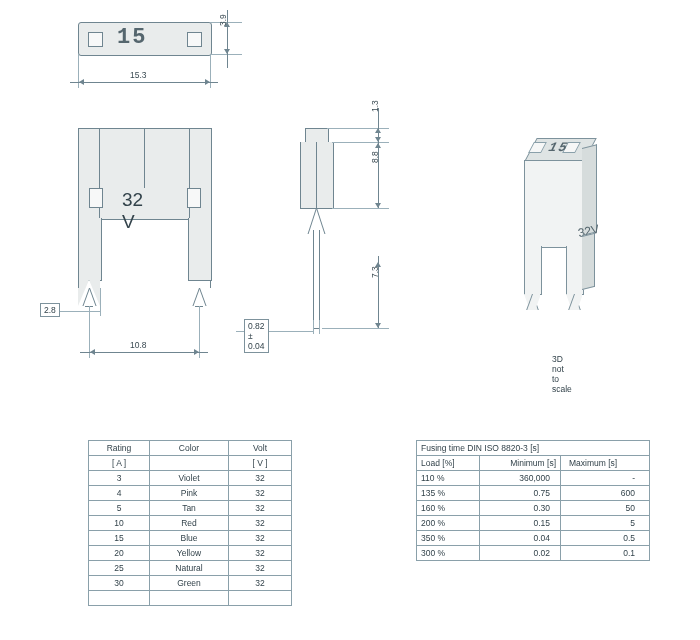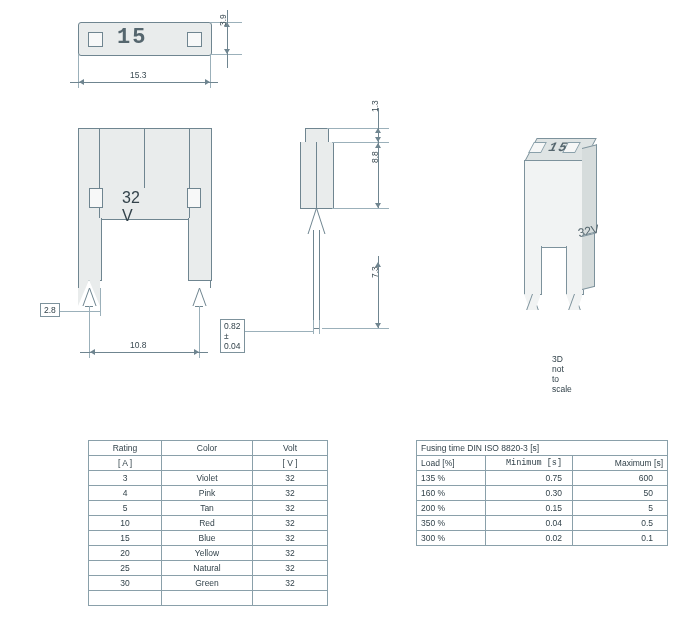--- a/index.html
+++ b/index.html
@@ -21,21 +21,21 @@
   .body-fill-light{position:absolute;background:#f1f3f3;border:1px solid #7d929c;}
   
   .arr{position:absolute;width:0;height:0;}
   .arr-l{border-top:3px solid transparent;border-bottom:3px solid transparent;border-right:5px solid #6f8590;}
   .arr-r{border-top:3px solid transparent;border-bottom:3px solid transparent;border-left:5px solid #6f8590;}
   .arr-u{border-left:3px solid transparent;border-right:3px solid transparent;border-bottom:5px solid #6f8590;}
   .arr-d{border-left:3px solid transparent;border-right:3px solid transparent;border-top:5px solid #6f8590;}
   .box-note{position:absolute;border:1px solid #7d929c;background:#fff;font-size:8.5px;padding:1px 3px;color:#33434b;}
   
   table{border-collapse:collapse;font-size:8.5px;color:#33434b;}
-  table td,table th{border:1px solid #8aa0aa;padding:2px 14px;font-weight:normal;text-align:center;}
+  table td,table th{border:1px solid #8aa0aa;padding:2px 8px;font-weight:normal;text-align:center;}
   .tbl-left{position:absolute;left:88px;top:440px;}
   .tbl-left td:nth-child(1){width:44px;}
   .tbl-left td:nth-child(2){width:62px;}
   .tbl-left td:nth-child(3){width:46px;}
   .tbl-right{position:absolute;left:416px;top:440px;}
   .tbl-right td{white-space:nowrap;}
   .tbl-right td:nth-child(1){width:50px;text-align:left;padding-left:4px;}
   .tbl-right td:nth-child(2){width:62px;text-align:right;padding-right:10px;}
   .tbl-right td:nth-child(3){width:66px;text-align:right;padding-right:14px;}
   .span-head{text-align:left !important;padding-left:4px !important;}
@@ -74,21 +74,21 @@
 
   <div class="body-fill" style="left:78px;top:128px;width:132px;height:90px;"></div>
 
   <div class="line-v" style="left:99px;top:128px;height:90px;"></div>
   <div class="line-v" style="left:189px;top:128px;height:90px;"></div>
   <div class="line-v" style="left:144px;top:128px;height:60px;"></div>
 
   <div class="slot" style="left:89px;top:188px;width:12px;height:18px;"></div>
   <div class="slot" style="left:187px;top:188px;width:12px;height:18px;"></div>
 
-  <div class="lbl" style="position:absolute;left:122px;top:189px;font-size:16px;">32 V</div>
+  <div class="lbl" style="position:absolute;left:122px;top:189px;font-size:19px;">32 V</div>
 
   <div class="body-fill" style="left:78px;top:218px;width:22px;height:62px;border-top:none;"></div>
   <div class="body-fill" style="left:188px;top:218px;width:22px;height:62px;border-top:none;"></div>
 
   <div style="position:absolute;left:78px;top:280px;width:0;height:0;border-left:11px solid #e9ecec;border-right:11px solid #e9ecec;border-bottom:26px solid transparent;"></div>
   <div class="line-v" style="left:78px;top:280px;height:8px;"></div>
   <div style="position:absolute;left:78px;top:288px;width:22px;height:18px;overflow:hidden;">
     <div style="position:absolute;left:-1px;top:0;width:0;height:0;border-left:1px solid transparent;"></div>
     <div style="position:absolute;left:0;top:0;width:11px;height:18px;border-right:1px solid #6f8590;transform:skewX(20deg);transform-origin:top left;"></div>
     <div style="position:absolute;left:11px;top:0;width:11px;height:18px;border-left:1px solid #6f8590;transform:skewX(-20deg);transform-origin:top right;"></div>
@@ -142,21 +142,21 @@
   <div class="arr arr-d" style="left:375px;top:203px;"></div>
   <div class="dim-text" style="position:absolute;left:370px;top:163px;transform:rotate(-90deg);transform-origin:left top;">8.8</div>
 
   <div class="thin-h" style="left:322px;top:328px;width:67px;"></div>
   <div class="line-v" style="left:378px;top:256px;height:72px;"></div>
   <div class="arr arr-u" style="left:375px;top:262px;"></div>
   <div class="arr arr-d" style="left:375px;top:323px;"></div>
   <div class="dim-text" style="position:absolute;left:370px;top:278px;transform:rotate(-90deg);transform-origin:left top;">7.3</div>
 
   <div class="thin-h" style="left:236px;top:331px;width:78px;"></div>
-  <div class="box-note" style="left:220px;top:319px;">0.82 ± 0.04</div>
+  <div class="box-note" style="left:244px;top:319px;">0.82 ± 0.04</div>
   <div class="thin-v" style="left:313px;top:320px;height:14px;"></div>
   <div class="thin-v" style="left:319px;top:320px;height:14px;"></div>
 </div>
 
 <div class="abs">
 
   <div style="position:absolute;left:524px;top:138px;width:58px;height:22px;background:#dfe4e4;border:1px solid #7d929c;transform:skewX(-28deg);transform-origin:bottom left;"></div>
 
   <div class="body-fill-light" style="left:524px;top:160px;width:58px;height:86px;"></div>
 
@@ -244,22 +244,27 @@
   </tbody>
 </table>
 
 <table class="tbl-right">
   <tbody>
     <tr>
       <td colspan="3" class="span-head">Fusing time DIN ISO 8820-3  [s]</td>
     </tr>
     <tr>
       <td class="span-head">Load [%]</td>
-      <td style="text-align:center;padding-right:4px !important;font-family:Liberation Mono, monospace;">Minimum [s]</td>
-      <td style="text-align:right;padding-right:4px !important;">Maximum [s]</td>
+      <td style="text-align:right;padding-right:4px !important;">Minimum [s]</td>
+      <td style="text-align:left;padding-right:4px !important;">Maximum [s]</td>
+    </tr>
+    <tr>
+      <td>110 %</td>
+      <td>360,000</td>
+      <td>-</td>
     </tr>
     <tr>
       <td>135 %</td>
       <td>0.75</td>
       <td>600</td>
     </tr>
     <tr>
       <td>160 %</td>
       <td>0.30</td>
       <td>50</td>

